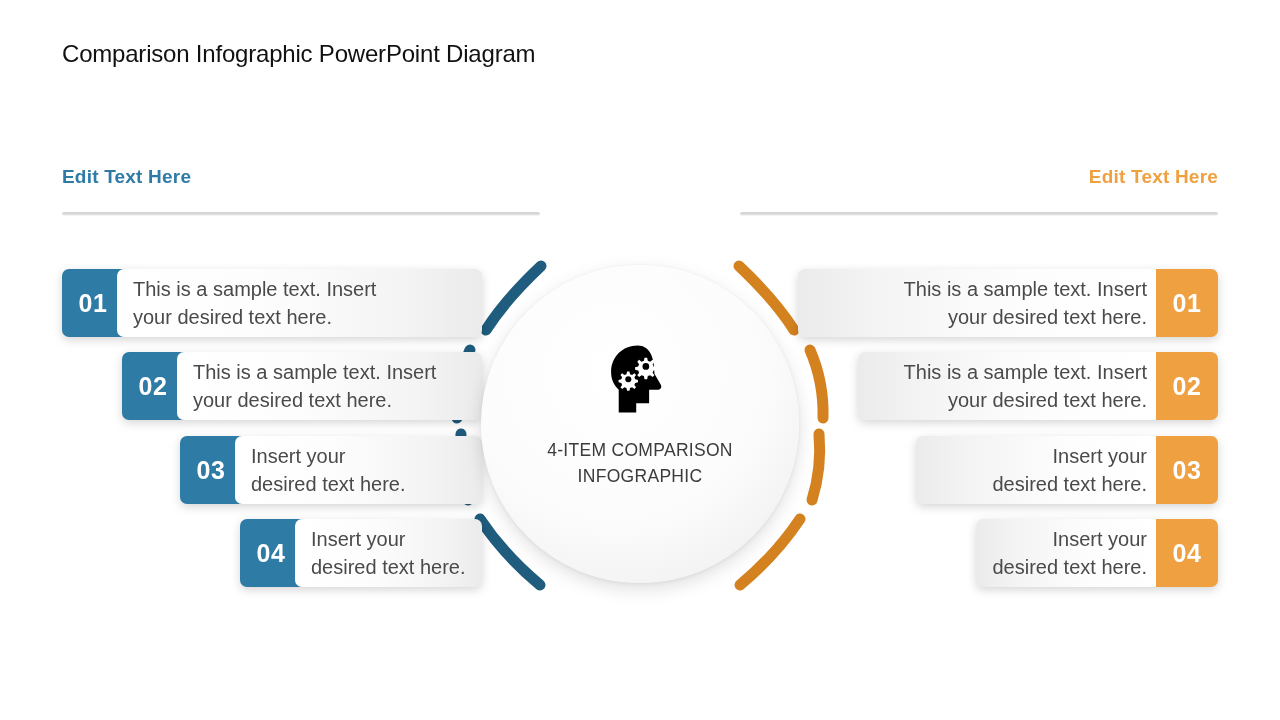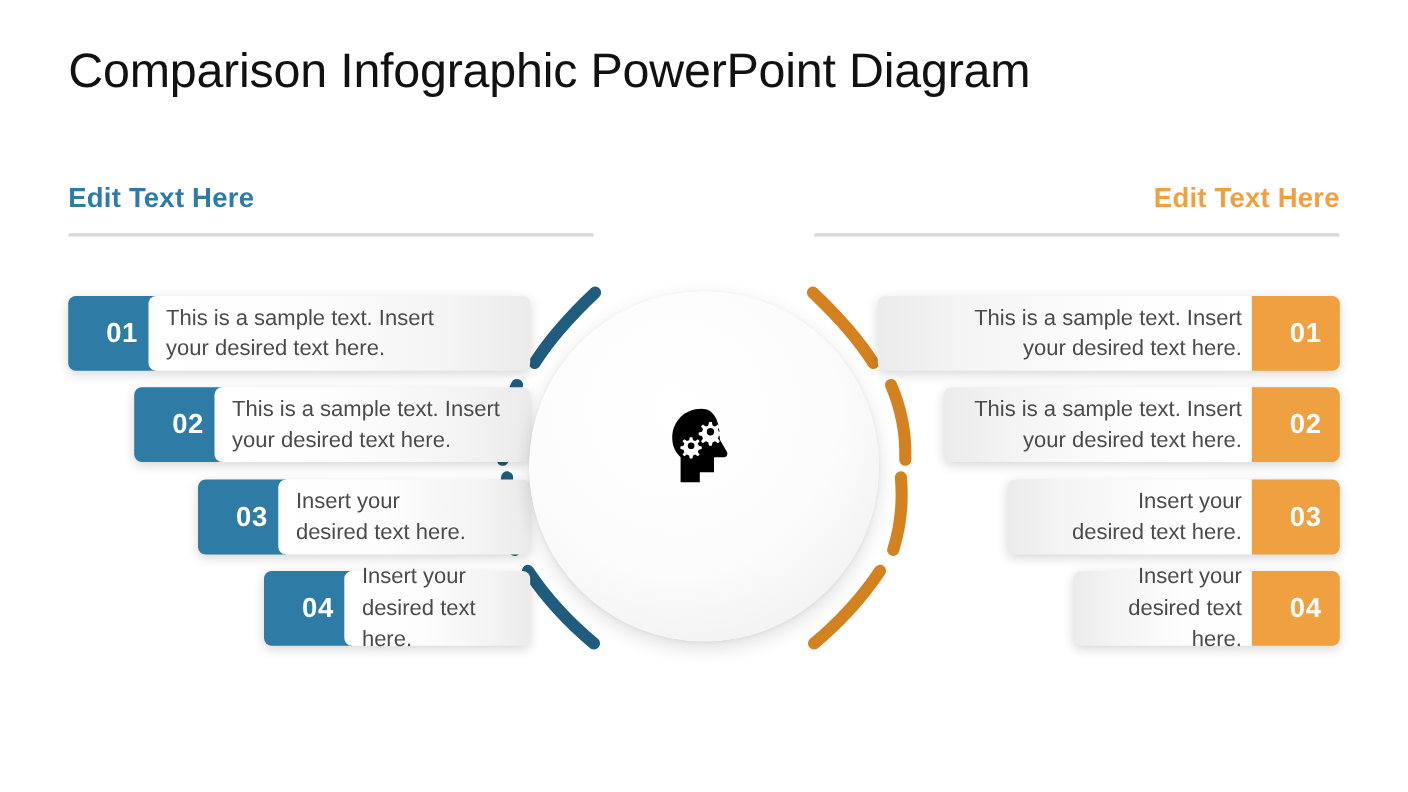--- a/index.html
+++ b/index.html
@@ -14,32 +14,32 @@
     overflow: hidden;
     font-family: "Liberation Sans", sans-serif;
     color: #404040;
   }
 
   
   #page-title {
     position: absolute;
     left: 62px;
     top: 40px;
-    font-size: 44px;
+    font-size: 24px;
     font-weight: 400;
     letter-spacing: -0.2px;
     color: #111111;
     white-space: nowrap;
   }
 
   
   .col-header {
     position: absolute;
     top: 166px;
-    font-size: 25px;
+    font-size: 19px;
     font-weight: bold;
     letter-spacing: 0.2px;
   }
   #header-left  { left: 62px;  color: #2E7BA6; text-align: left; }
   #header-right { right: 62px; color: #EFA040; text-align: right; }
 
   .col-rule {
     position: absolute;
     top: 212px;
     height: 4px;
@@ -101,21 +101,20 @@
   .badge {
     width: 62px;
     flex: 0 0 62px;
     display: flex;
     align-items: center;
     justify-content: center;
     color: #ffffff;
     font-size: 25px;
     font-weight: bold;
     letter-spacing: 0.5px;
-    padding-left: 18px;
   }
   .body {
     flex: 1 1 auto;
     display: flex;
     align-items: center;
     font-size: 20px;
     line-height: 1.42;
     color: #4a4a4a;
     padding: 0 16px;
     white-space: pre-line;
@@ -254,13 +253,15 @@
     </g>
     <circle cx="57.7" cy="33.5" r="4.4" fill="#000000"></circle>
 
     <g fill="#ffffff">
       <path d="
         M 33 40
         l 3.1 0 0.8 3.6 2.7 1.1 3.0 -2.2 2.2 2.2 -2.2 3.0 1.1 2.7 3.6 0.8 0 3.1 -3.6 0.8 -1.1 2.7 2.2 3.0 -2.2 2.2 -3.0 -2.2 -2.7 1.1 -0.8 3.6 -3.1 0 -0.8 -3.6 -2.7 -1.1 -3.0 2.2 -2.2 -2.2 2.2 -3.0 -1.1 -2.7 -3.6 -0.8 0 -3.1 3.6 -0.8 1.1 -2.7 -2.2 -3.0 2.2 -2.2 3.0 2.2 2.7 -1.1 Z"></path>
     </g>
     <circle cx="34.6" cy="50.3" r="4.0" fill="#000000"></circle>
   </svg>
+  <div id="center-caption">4-ITEM COMPARISON
+INFOGRAPHIC</div>
 </div>
 
 </body></html>

